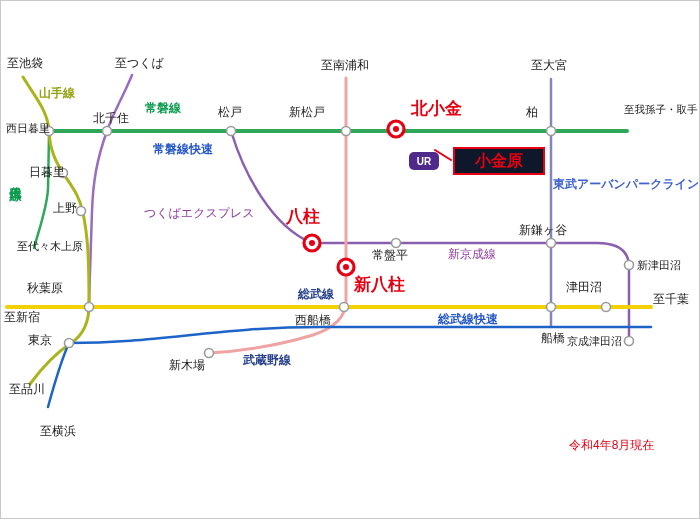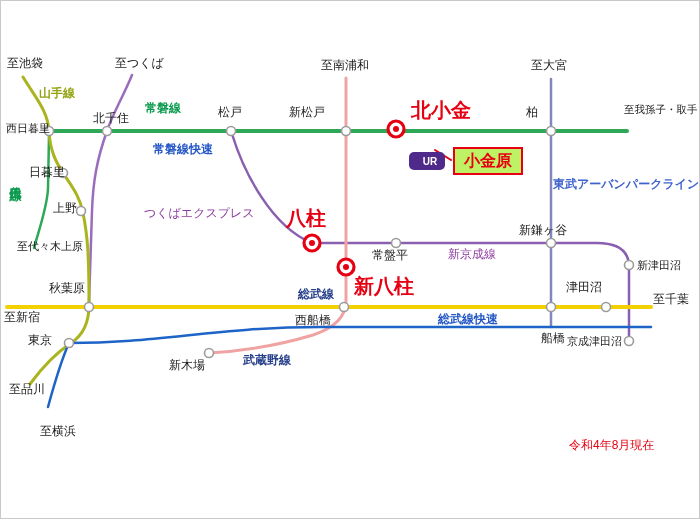--- a/index.html
+++ b/index.html
@@ -25,25 +25,25 @@
   .f11{font-size:11px;}
   .f10{font-size:10.5px;}
   .c-green{color:var(--joban-text);font-weight:bold;}
   .c-blue{color:var(--rapid-text);font-weight:bold;}
   .c-purple{color:var(--tx-text);font-weight:normal;}
   .c-navy{color:var(--navy-text);font-weight:bold;text-align:center;}
   .c-tobu{color:var(--tobu-text);font-weight:bold;}
   .c-olive{color:var(--yamanote-text);font-weight:bold;}
   .c-red{color:var(--red);}
   .vert{writing-mode:vertical-rl;letter-spacing:1px;}
-  .red-big{color:var(--red);font-weight:bold;font-size:20px;text-align:center;}
-  .callout{position:absolute;border:2px solid var(--red);background:#bef264;color:var(--red);
-           font-weight:bold;font-size:16px;line-height:1;padding:4px 9px;}
+  .red-big{color:var(--red);font-weight:bold;font-size:17px;text-align:center;}
+  .callout{position:absolute;border:2px solid var(--red);background:#0f172a;color:var(--red);
+           font-weight:bold;font-size:16px;line-height:1;padding:4px 20px;}
   .ur{position:absolute;width:30px;height:18px;background:var(--ur);border-radius:5px;
-      color:#fff;font-size:10px;font-weight:bold;display:flex;align-items:center;justify-content:center;padding-left:6px;}
+      color:#fff;font-size:10px;font-weight:bold;display:flex;align-items:center;justify-content:center;}
 </style>
 </head>
 <body>
 
 <div class="canvas">
 
   <svg width="700" height="525" viewBox="0 0 700 525">
 
     <path class="line l-tobu" d="M 550 78 L 550 326"></path>
     <path class="line l-tx" d="M 131 74 C 122 96 112 112 106 130 C 96 158 92 180 91 210 C 90 245 89 275 88 302"></path>
@@ -108,21 +108,21 @@
   <span class="lbl c-purple" style="left:447px;top:247px">新京成線</span>
   <span class="lbl c-tobu" style="left:552px;top:177px">東武アーバンパークライン</span>
   <span class="lbl c-navy" style="left:297px;top:287px">総武線</span>
   <span class="lbl c-blue" style="left:437px;top:312px">総武線快速</span>
   <span class="lbl c-navy" style="left:242px;top:353px">武蔵野線</span>
 
   <span class="lbl f11" style="left:5px;top:122px">西日暮里</span>
   <span class="lbl" style="left:92px;top:111px">北千住</span>
   <span class="lbl" style="left:28px;top:165px">日暮里</span>
   <span class="lbl" style="left:52px;top:201px">上野</span>
-  <span class="lbl" style="left:48px;top:281px">秋葉原</span>
+  <span class="lbl" style="left:26px;top:281px">秋葉原</span>
   <span class="lbl" style="left:27px;top:333px">東京</span>
   <span class="lbl" style="left:217px;top:105px">松戸</span>
   <span class="lbl" style="left:288px;top:105px">新松戸</span>
   <span class="lbl" style="left:525px;top:105px">柏</span>
   <span class="lbl" style="left:371px;top:248px">常盤平</span>
   <span class="lbl" style="left:518px;top:223px">新鎌ヶ谷</span>
   <span class="lbl" style="left:294px;top:313px">西船橋</span>
   <span class="lbl" style="left:540px;top:331px">船橋</span>
   <span class="lbl" style="left:565px;top:280px">津田沼</span>
   <span class="lbl f11" style="left:636px;top:259px">新津田沼</span>

